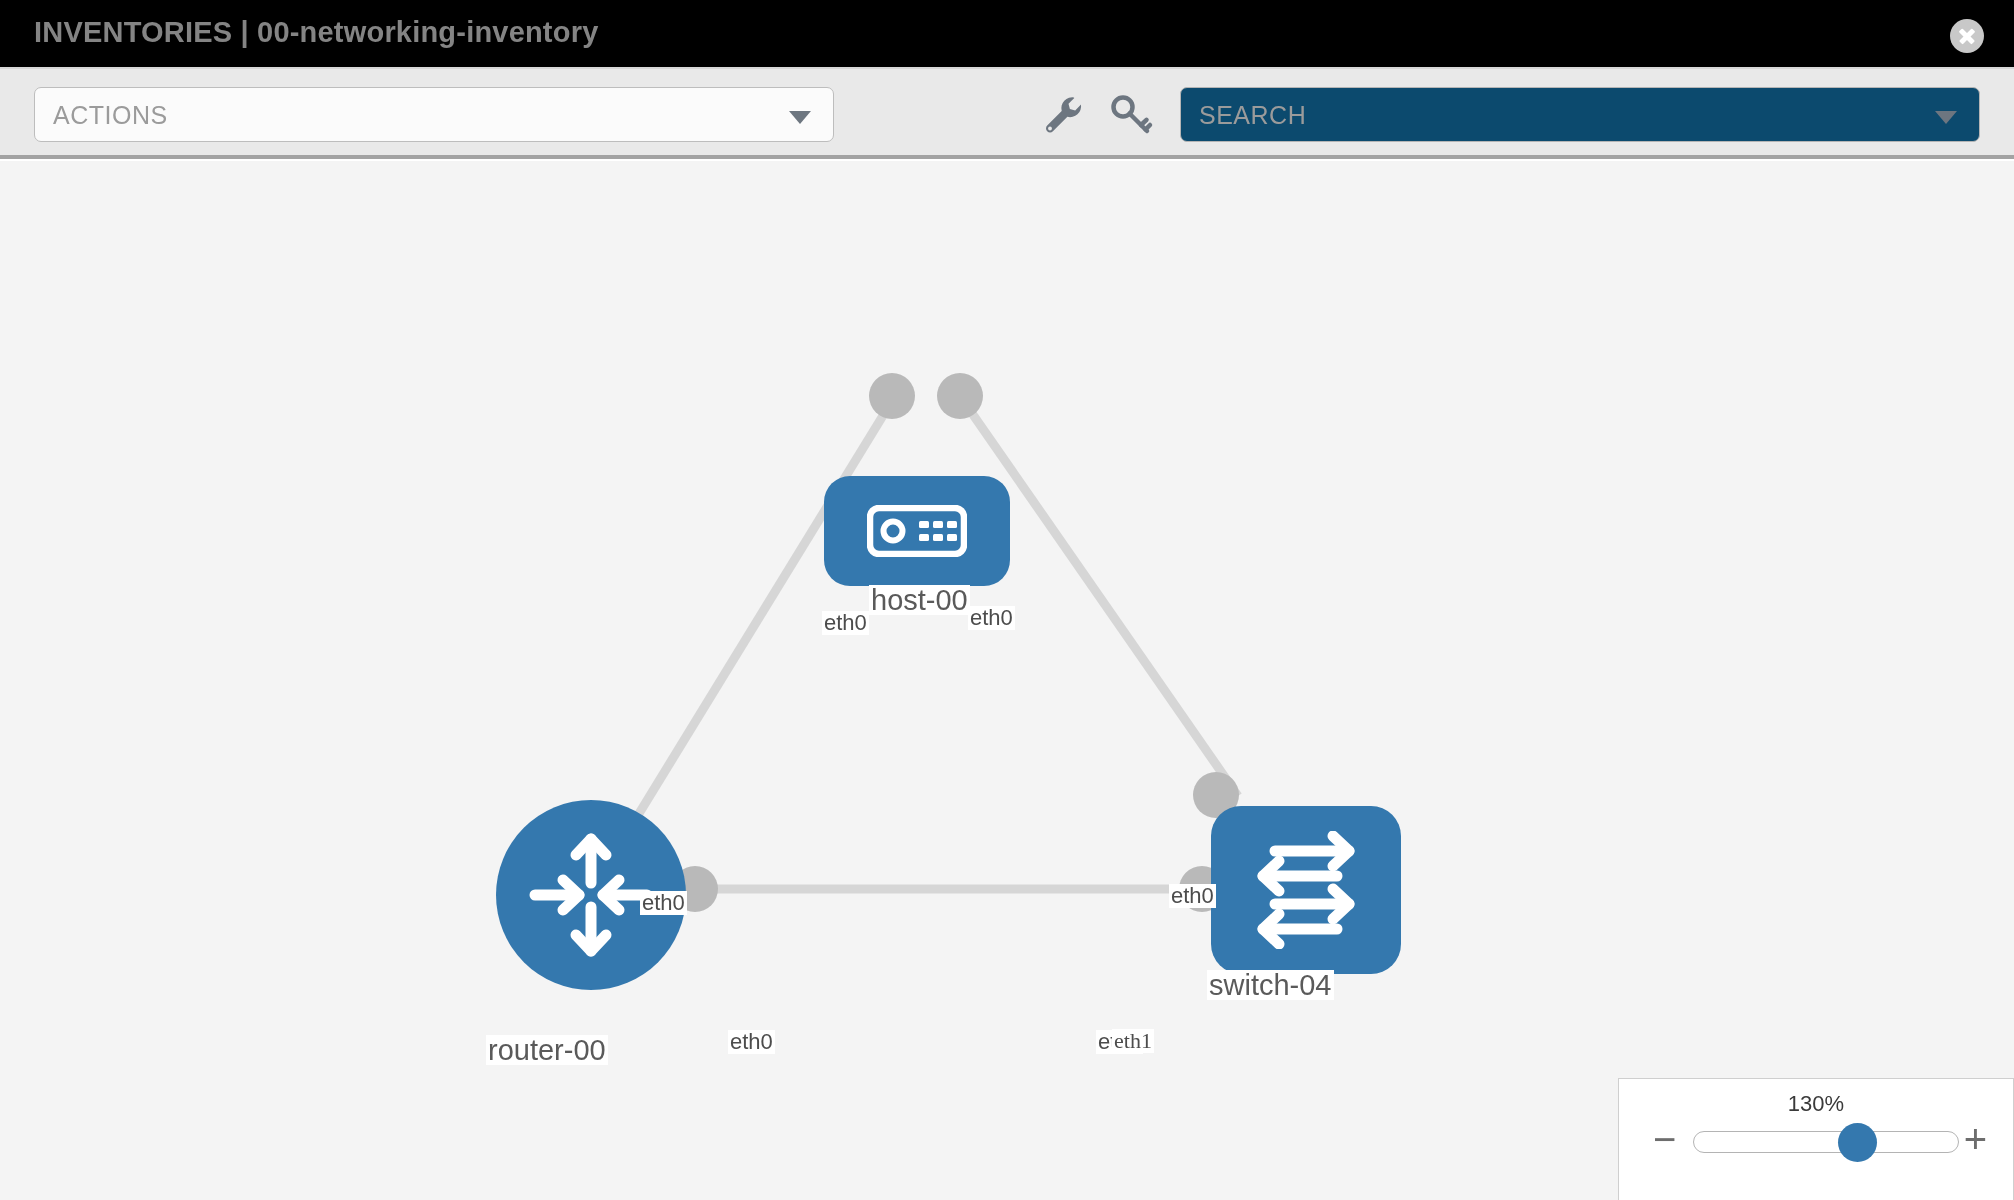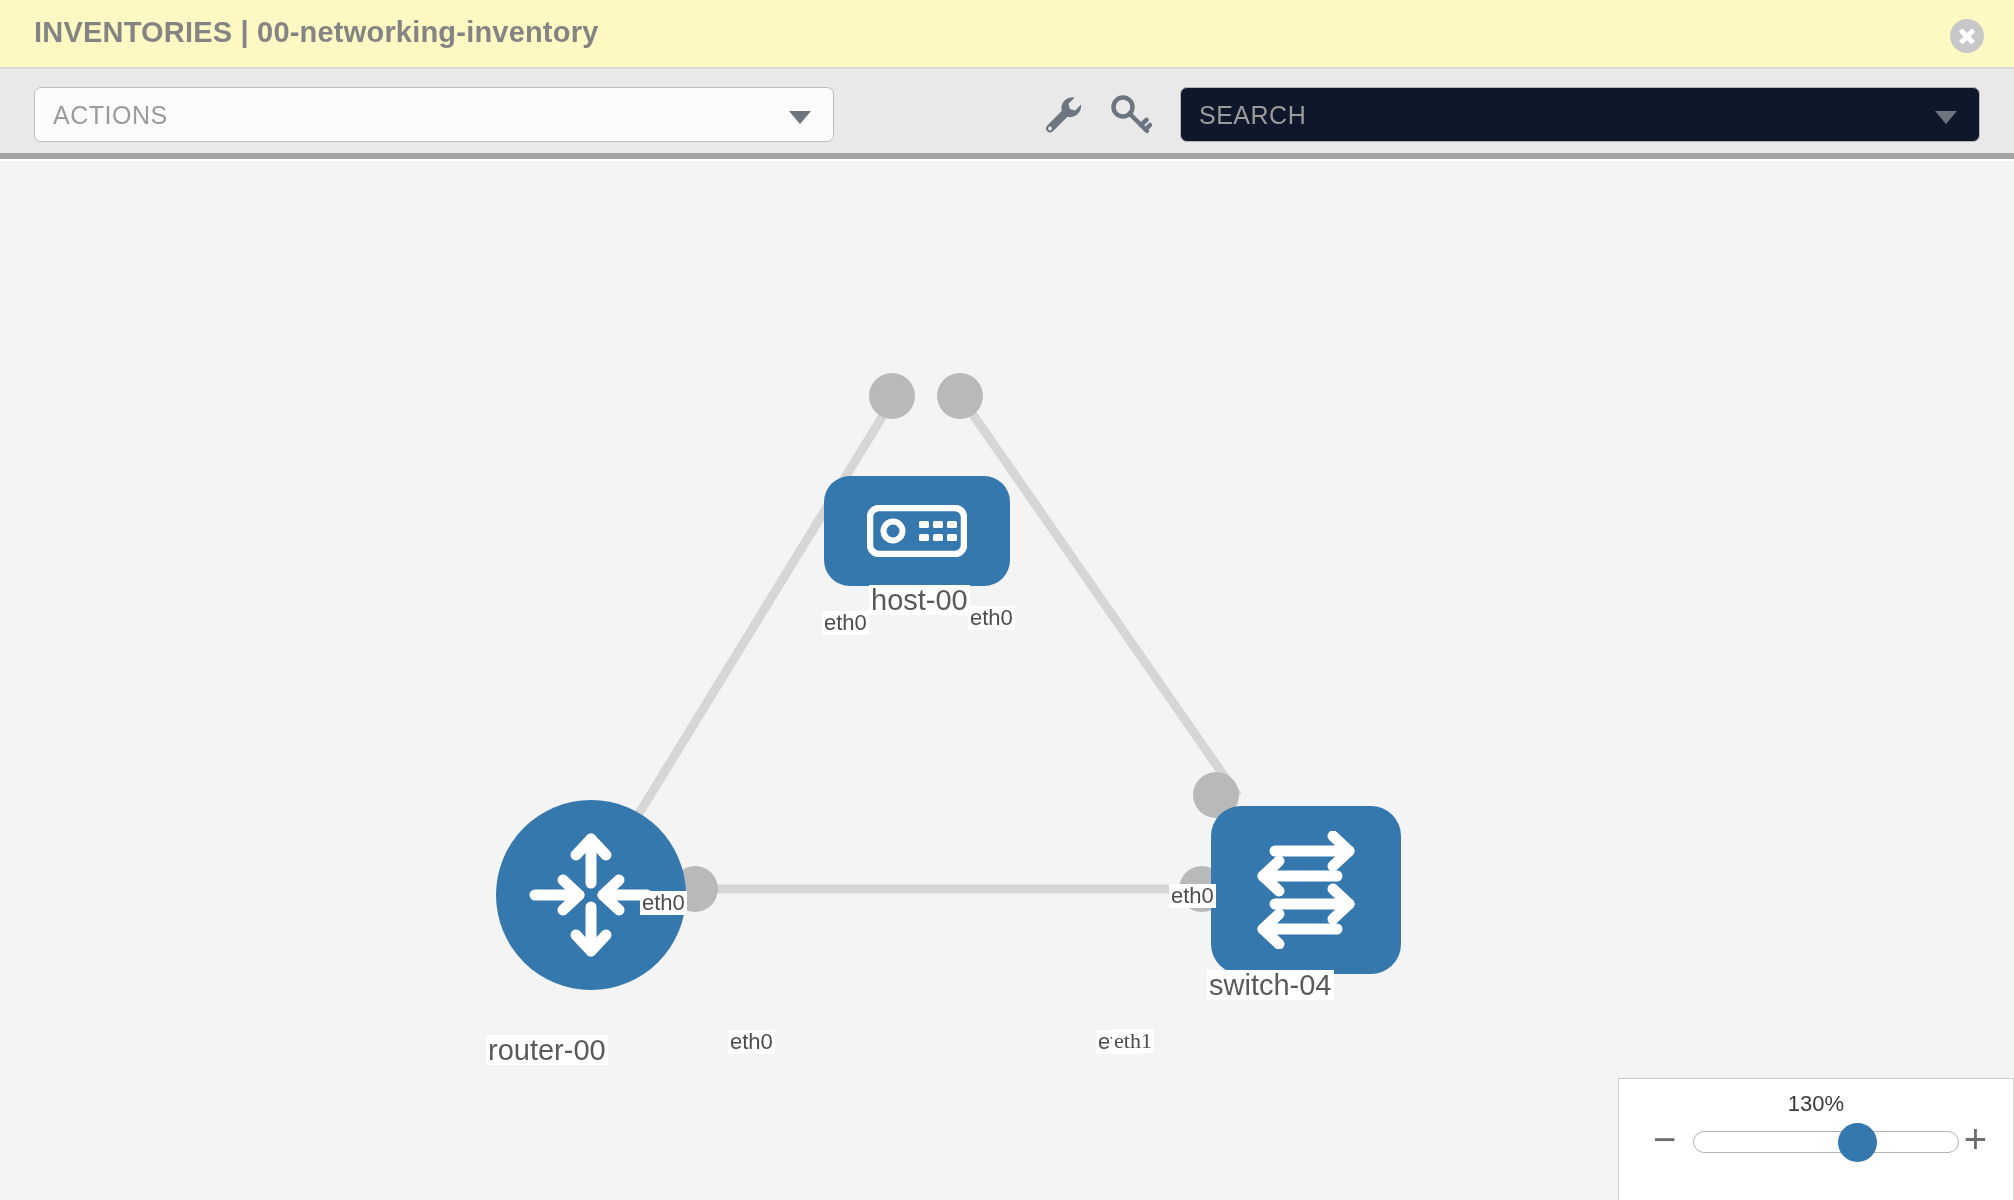--- a/index.html
+++ b/index.html
@@ -8,21 +8,21 @@
     font-family: "Liberation Sans", sans-serif;
     background: #ffffff;
     overflow: hidden;
   }
   #app { position: relative; width: 2014px; height: 1200px; }
 
   
   .header {
     position: absolute; top: 0; left: 0;
     width: 2014px; height: 69px;
-    background: #fef9c3;
+    background: #000000;
     border-bottom: 2px solid #d7d7d7;
   }
   .header-title {
     position: absolute; left: 34px; top: 16px;
     font-size: 29px; font-weight: bold;
     color: #848484;
     letter-spacing: .2px;
     white-space: nowrap;
   }
   .close-icon {
@@ -39,21 +39,21 @@
     background: #ffffff; border-radius: 1px;
   }
   .close-icon::before { transform: rotate(45deg); }
   .close-icon::after  { transform: rotate(-45deg); }
 
   
   .toolbar {
     position: absolute; top: 69px; left: 0;
     width: 2014px; height: 90px;
     background: #e9e9e9;
-    border-bottom: 6px solid #a3a3a3;
+    border-bottom: 4px solid #a3a3a3;
   }
   .actions-select {
     position: absolute; left: 34px; top: 18px;
     width: 800px; height: 55px;
     background: #fbfbfb;
     border: 1.5px solid #bdbdbd;
     border-radius: 7px;
   }
   .actions-select .label {
     position: absolute; left: 18px; top: 13px;
@@ -71,21 +71,21 @@
     position: absolute; top: 22px;
     width: 46px; height: 46px; cursor: pointer;
   }
   .tool-wrench { left: 1040px; }
   .tool-key    { left: 1108px; }
   .tool-btn svg { width: 100%; height: 100%; display: block; }
 
   .search-box {
     position: absolute; left: 1180px; top: 18px;
     width: 800px; height: 55px;
-    background: #0f172a;
+    background: #0c4a6e;
     border: 1.5px solid #b5b5b5;
     border-radius: 7px;
   }
   .search-box .label {
     position: absolute; left: 18px; top: 13px;
     font-size: 25px; color: #9b9b9b;
     letter-spacing: .5px;
   }
 
   

